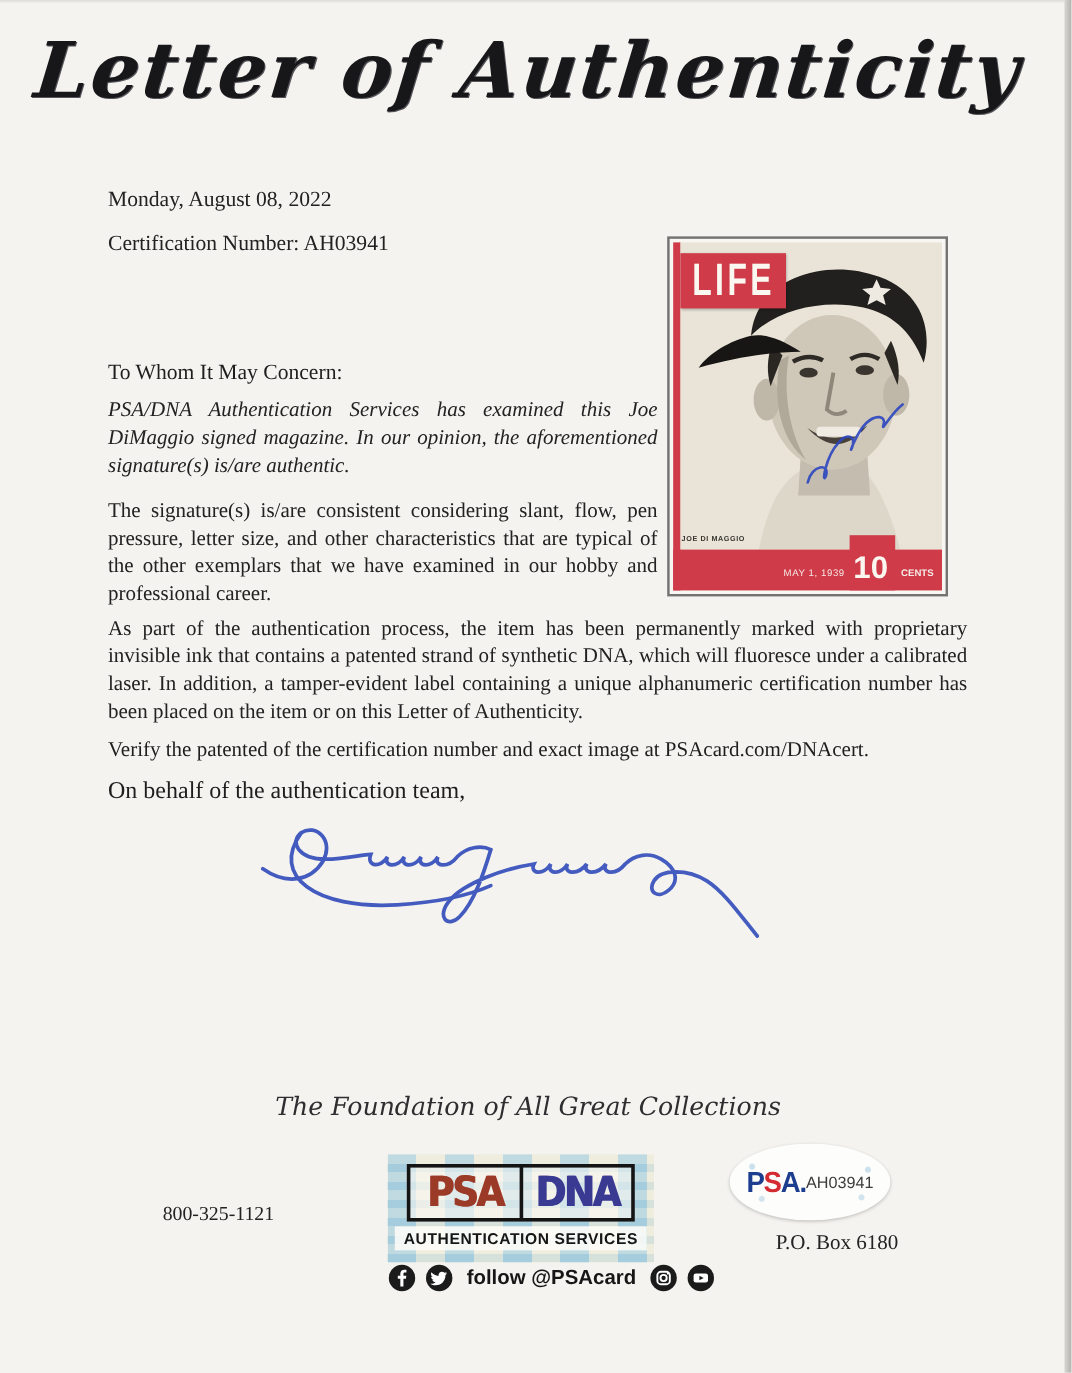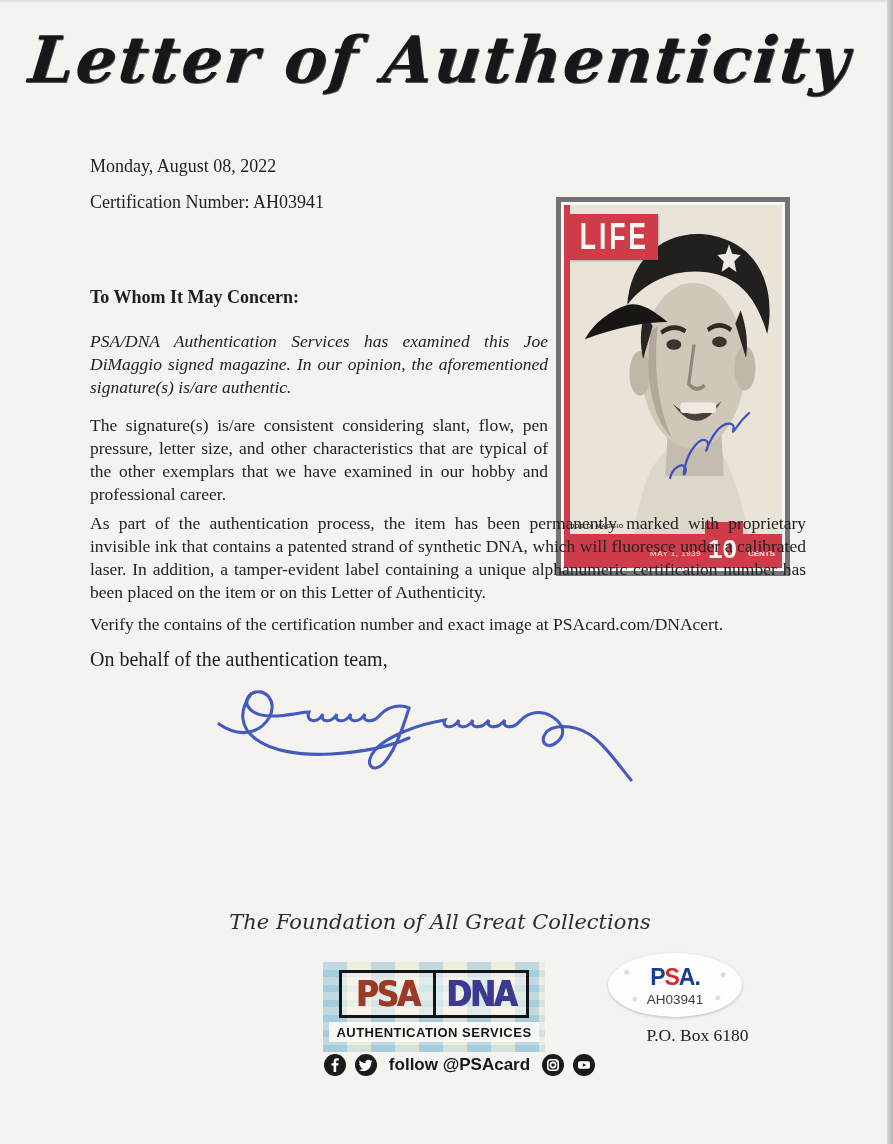--- a/index.html
+++ b/index.html
@@ -29,38 +29,38 @@
     font-size:64px; letter-spacing:2px;
     color:#17171a;
     transform:skewX(-6deg);
     text-shadow:1px 1px 0 #55555a;
   }
   
   .meta { position:absolute; left:90px; font-size:18px; color:#222; }
   .meta-date { top:156px; }
   .meta-cert { top:192px; }
   
-  .salutation { position:absolute; left:90px; top:287px; font-size:18px;font-weight:bold; }
+  .salutation { position:absolute; left:90px; top:300px; font-size:18px; }
   .para {
     position:absolute; left:90px;
     font-size:17.5px; line-height:1.32;
     text-align:justify; color:#222;
   }
   .para-narrow { width:458px; }
   .para-wide   { width:716px; }
   .p1 { top:330px;font-style:italic; }
   .p2 { top:414px; }
   .p3 { top:512px; }
   .verify-line { position:absolute; left:90px; top:614px; width:716px; font-size:17.5px; }
   .closing-line { position:absolute; left:90px; top:648px; font-size:20px; }
   
   .magazine {
-    position:absolute; left:556px; top:197px; width:234px; height:379px;
+    position:absolute; left:556px; top:197px; width:234px; height:300px;
     background:#ece7db;
-    border:5px solid #737373;
+    border:2px solid #737373;
     box-shadow:0 0 0 3px #f7f6f2 inset;
     overflow:hidden;
   }
   .mag-red-left {
     position:absolute; left:3px; top:3px; bottom:3px; width:6px;
     background:#cf3b49;
   }
   .mag-photo {
     position:absolute; left:9px; top:3px; right:3px; bottom:37px;
   }
@@ -157,21 +157,21 @@
   }
   .contact-left {
     position:absolute; left:72px; top:1000px; width:220px;
     text-align:center; font-size:16.5px; line-height:1.45; color:#222;
   }
   .sticker {
     position:absolute; left:608px; top:953px; width:134px; height:64px;
     background:#fdfdfb;
     border-radius:50%;
     box-shadow:0 1px 3px rgba(0,0,0,0.22);
-    display:flex; flex-direction:column; align-items:center; justify-content:center;
+    display:flex; align-items:center; justify-content:center;
     background-image:
       radial-gradient(circle at 14% 30%, rgba(110,170,210,0.35) 2px, transparent 3px),
       radial-gradient(circle at 86% 34%, rgba(110,170,210,0.35) 2px, transparent 3px),
       radial-gradient(circle at 20% 72%, rgba(110,170,210,0.30) 2px, transparent 3px),
       radial-gradient(circle at 82% 70%, rgba(110,170,210,0.30) 2px, transparent 3px);
   }
   .sticker-brand {
     font-family:"Liberation Sans", sans-serif;
     font-weight:bold; font-size:23px; letter-spacing:-1px;
     transform:scaleY(1.05);
@@ -238,21 +238,21 @@
   <div class="mag-price-tab"></div>
   <div class="mag-issue-date">MAY 1, 1939</div>
   <div class="mag-price-num">10</div>
   <div class="mag-price-unit">CENTS</div>
 </div>
 
 <div class="salutation">To Whom It May Concern:</div>
 <p class="para para-narrow p1">PSA/DNA Authentication Services has examined this Joe DiMaggio signed magazine. In our opinion, the aforementioned signature(s) is/are authentic.</p>
 <p class="para para-narrow p2">The signature(s) is/are consistent considering slant, flow, pen pressure, letter size, and other characteristics that are typical of the other exemplars that we have examined in our hobby and professional career.</p>
 <p class="para para-wide p3">As part of the authentication process, the item has been permanently marked with proprietary invisible ink that contains a patented strand of synthetic DNA, which will fluoresce under a calibrated laser. In addition, a tamper-evident label containing a unique alphanumeric certification number has been placed on the item or on this Letter of Authenticity.</p>
-<div class="verify-line">Verify the contains of the certification number and exact image at PSAcard.com/DNAcert.</div>
+<div class="verify-line">Verify the patented of the certification number and exact image at PSAcard.com/DNAcert.</div>
 <div class="closing-line">On behalf of the authentication team,</div>
 
 <div class="main-signature">
   <svg width="460" height="130" viewBox="0 0 460 130">
     <g fill="none" stroke="#3a52bc" stroke-width="3.1" stroke-linecap="round" opacity="0.95">
       <path d="M14,56 C34,70 54,66 64,50 C74,32 58,18 46,26 C36,34 44,48 66,48 C84,48 96,44 104,44
                C100,54 112,56 118,46 C114,54 126,56 132,46 C128,54 140,56 146,46 C142,54 154,56 160,46
                C156,54 168,56 176,46 C184,38 196,36 204,40 C198,60 190,84 178,96 C168,106 158,96 170,82
                C182,68 214,56 240,52 C236,60 248,62 254,52 C250,60 262,62 268,52 C264,60 276,62 284,52
                C280,60 292,62 300,52 C296,60 308,62 316,52 C324,44 336,42 346,48 C358,55 362,66 352,74
@@ -289,20 +289,21 @@
     <circle cx="15.6" cy="8.3" r="0.9" fill="#fff"></circle>
   </svg>
   <svg class="icon-circle" width="24" height="24" viewBox="0 0 24 24">
     <circle cx="12" cy="12" r="11" fill="#1b1b1b"></circle>
     <rect x="6" y="8.2" width="12" height="7.6" rx="2" fill="#fff"></rect>
     <path d="M10.8,10.2 L14.4,12 L10.8,13.8 Z" fill="#1b1b1b"></path>
   </svg>
 </div>
 
 <div class="contact-left">
+  <div>800-325-1121</div>
 </div>
 
 <div class="sticker">
   <div class="sticker-brand"><span class="b">P</span><span class="r">S</span><span class="b">A.</span></div>
   <div class="sticker-cert">AH03941</div>
 </div>
 
 <div class="address-right">
   <div>P.O. Box 6180</div>
 </div>

